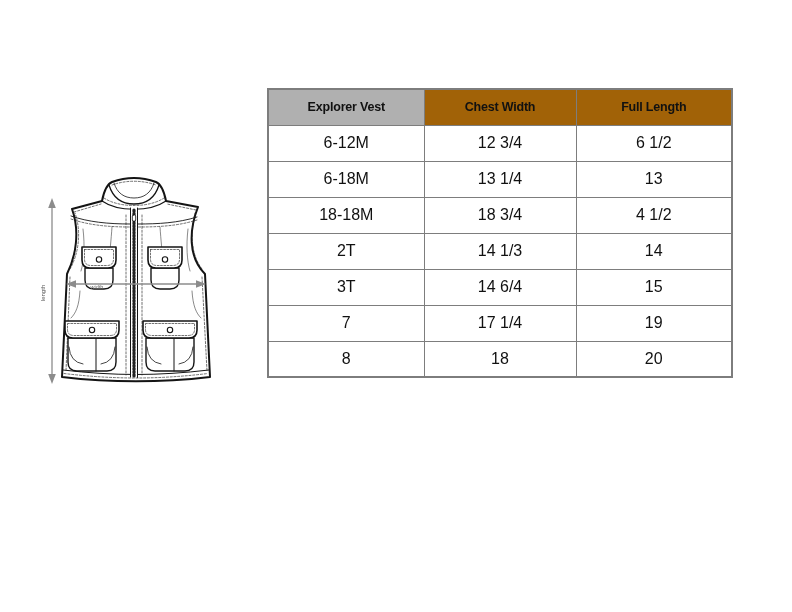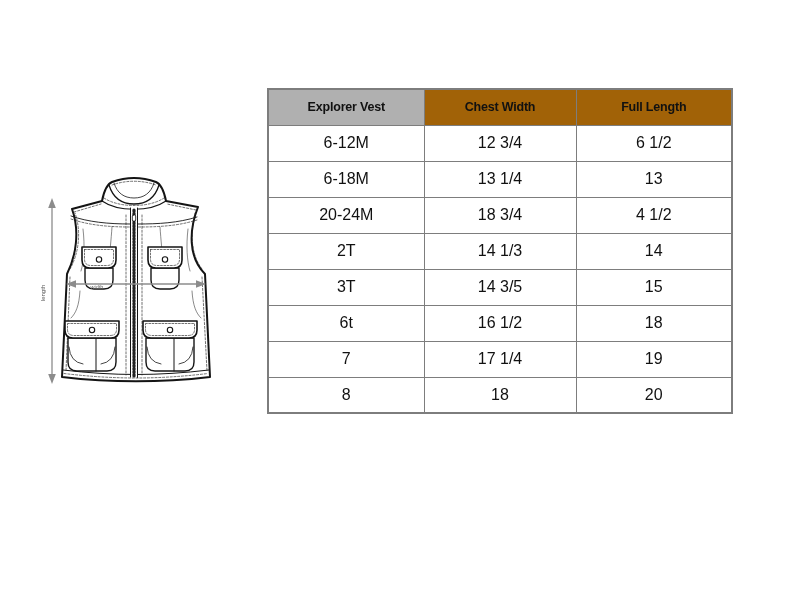--- a/index.html
+++ b/index.html
@@ -171,38 +171,33 @@
       <td>6-12M</td>
       <td>12 3/4</td>
       <td>6 1/2</td>
     </tr>
     <tr>
       <td>6-18M</td>
       <td>13 1/4</td>
       <td>13</td>
     </tr>
     <tr>
-      <td>20-24M</td>
+      <td>18-18M</td>
       <td>18 3/4</td>
       <td>4 1/2</td>
     </tr>
     <tr>
       <td>2T</td>
       <td>14 1/3</td>
       <td>14</td>
     </tr>
     <tr>
       <td>3T</td>
-      <td>14 3/5</td>
+      <td>14 6/4</td>
       <td>15</td>
-    </tr>
-    <tr>
-      <td>6t</td>
-      <td>16 1/2</td>
-      <td>18</td>
     </tr>
     <tr>
       <td>7</td>
       <td>17 1/4</td>
       <td>19</td>
     </tr>
     <tr>
       <td>8</td>
       <td>18</td>
       <td>20</td>

